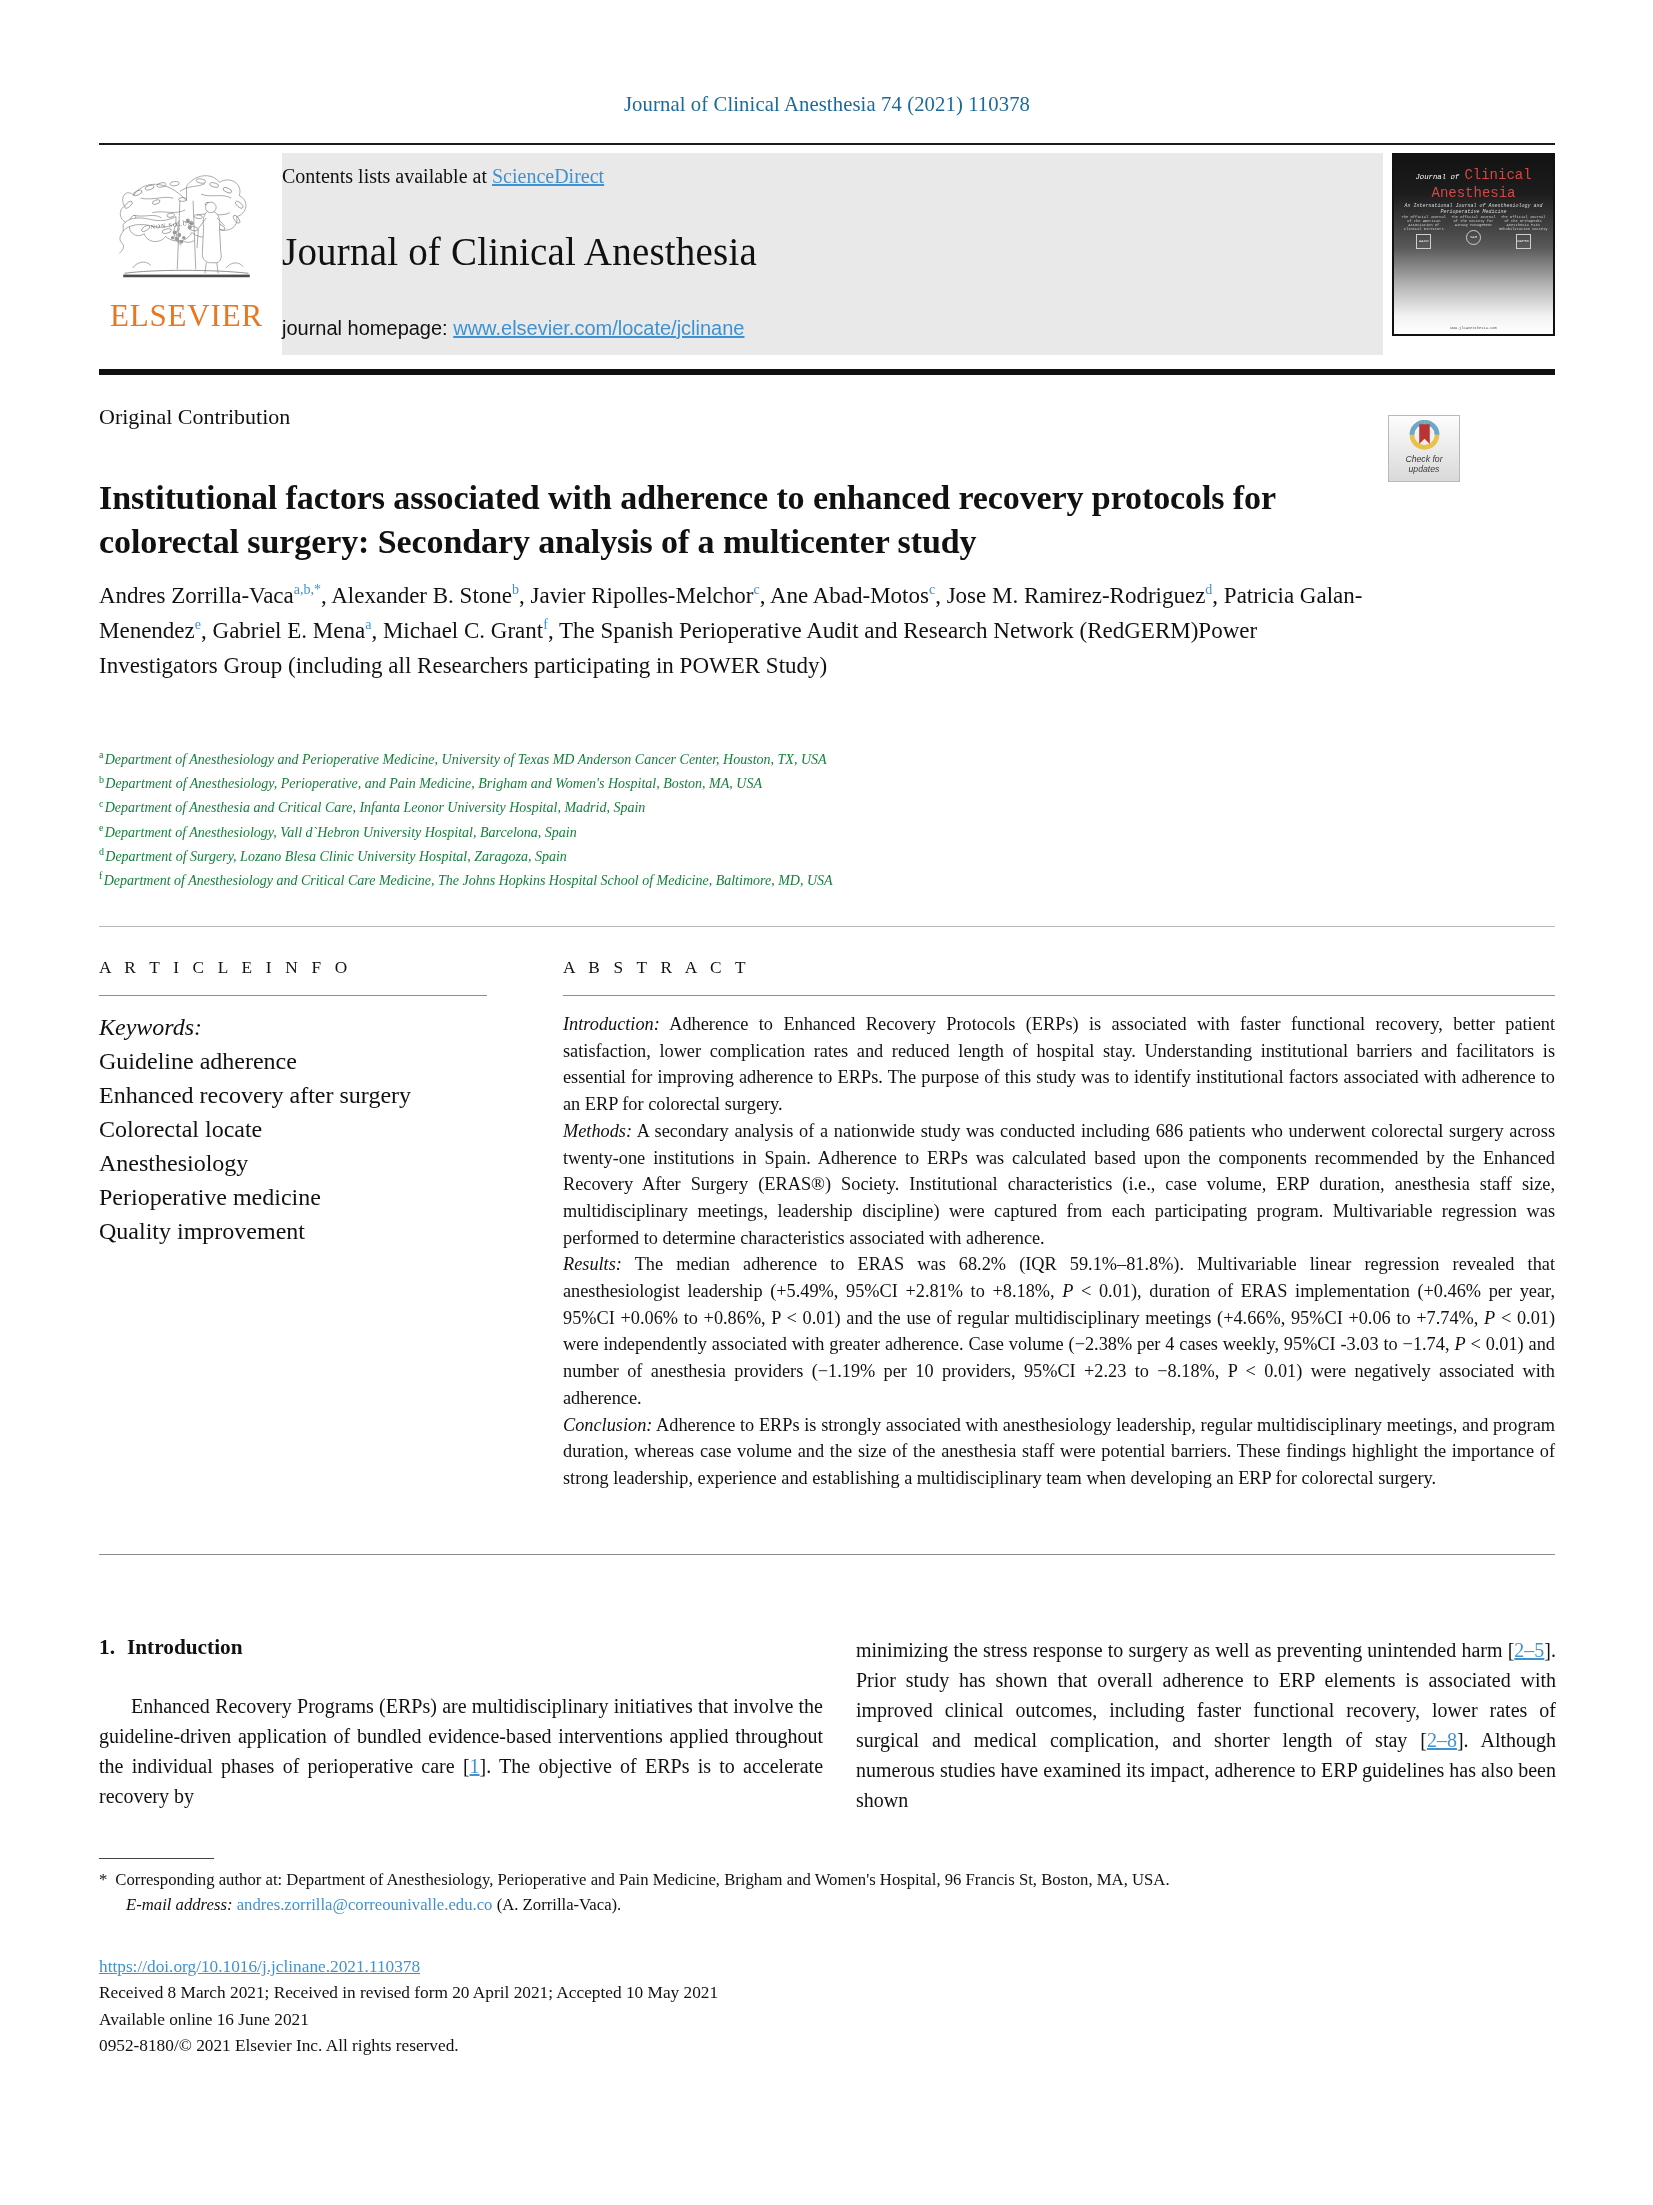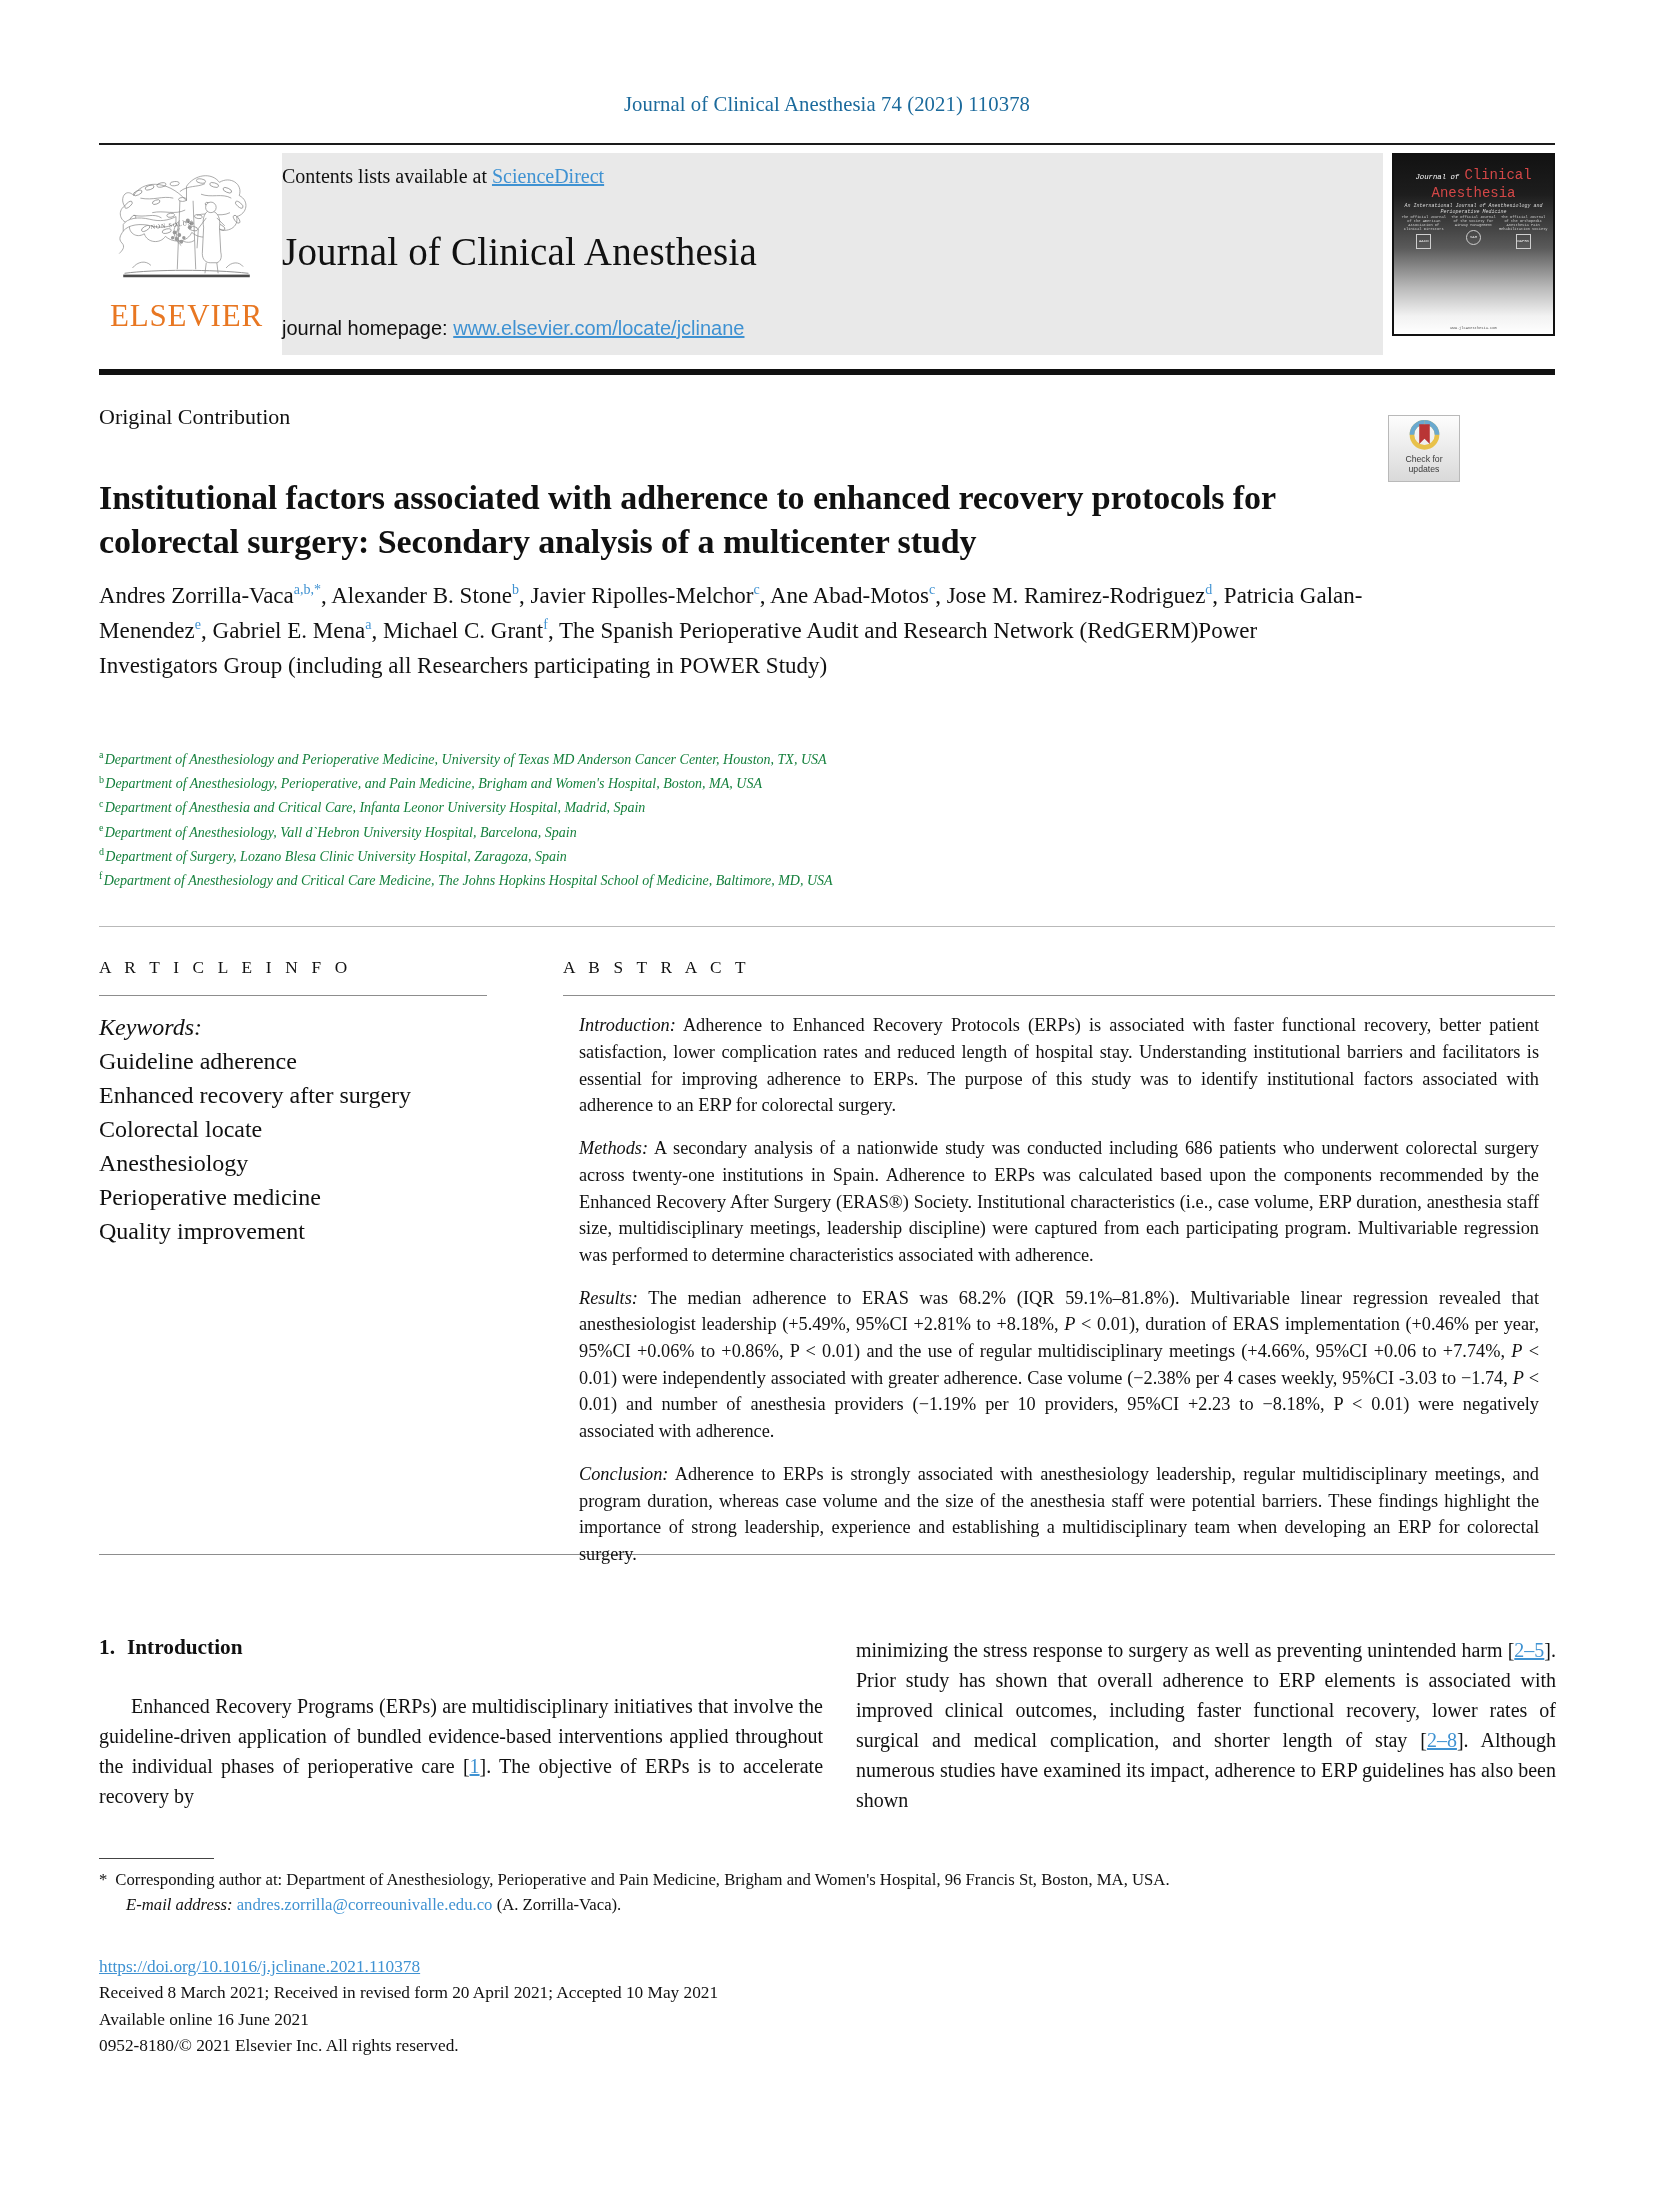--- a/index.html
+++ b/index.html
@@ -169,20 +169,21 @@
     display:flex; flex-direction: column; align-items:center; justify-content: flex-start;
     padding-top: 3.3px;
   }
   .crossmark-text {
     font-family: "Liberation Sans", sans-serif;
     font-size: 8.7px;
     line-height: 1.15;
     color: #3b3b3b;
     text-align:center;
     margin-top: 1.3px;
+    font-style: italic;
   }
   .paper-title {
     position: absolute;
     top: 453px;
     left: 99px;
     width: 1267px;
     font-size: 34px;
     line-height: 1.30;
     color: #111;
     letter-spacing: -0.1px;
@@ -264,21 +265,21 @@
     color: #111;
   }
   .keywords .kw-label { font-style: italic; }
   .abstract-body {
     margin-top: 14.7px;
     font-size: 18.3px;
     line-height: 1.46;
     text-align: justify;
     color: #111;
   }
-  .abstract-body p { margin: 16px; }
+  .abstract-body p { margin: 0; }
   .abstract-body .lbl { font-style: italic; }
   .abstract-body .ital { font-style: italic; }
 
   
   .body-col-left {
     position: absolute;
     top: 1635px;
     left: 99px;
     width: 724px;
   }

